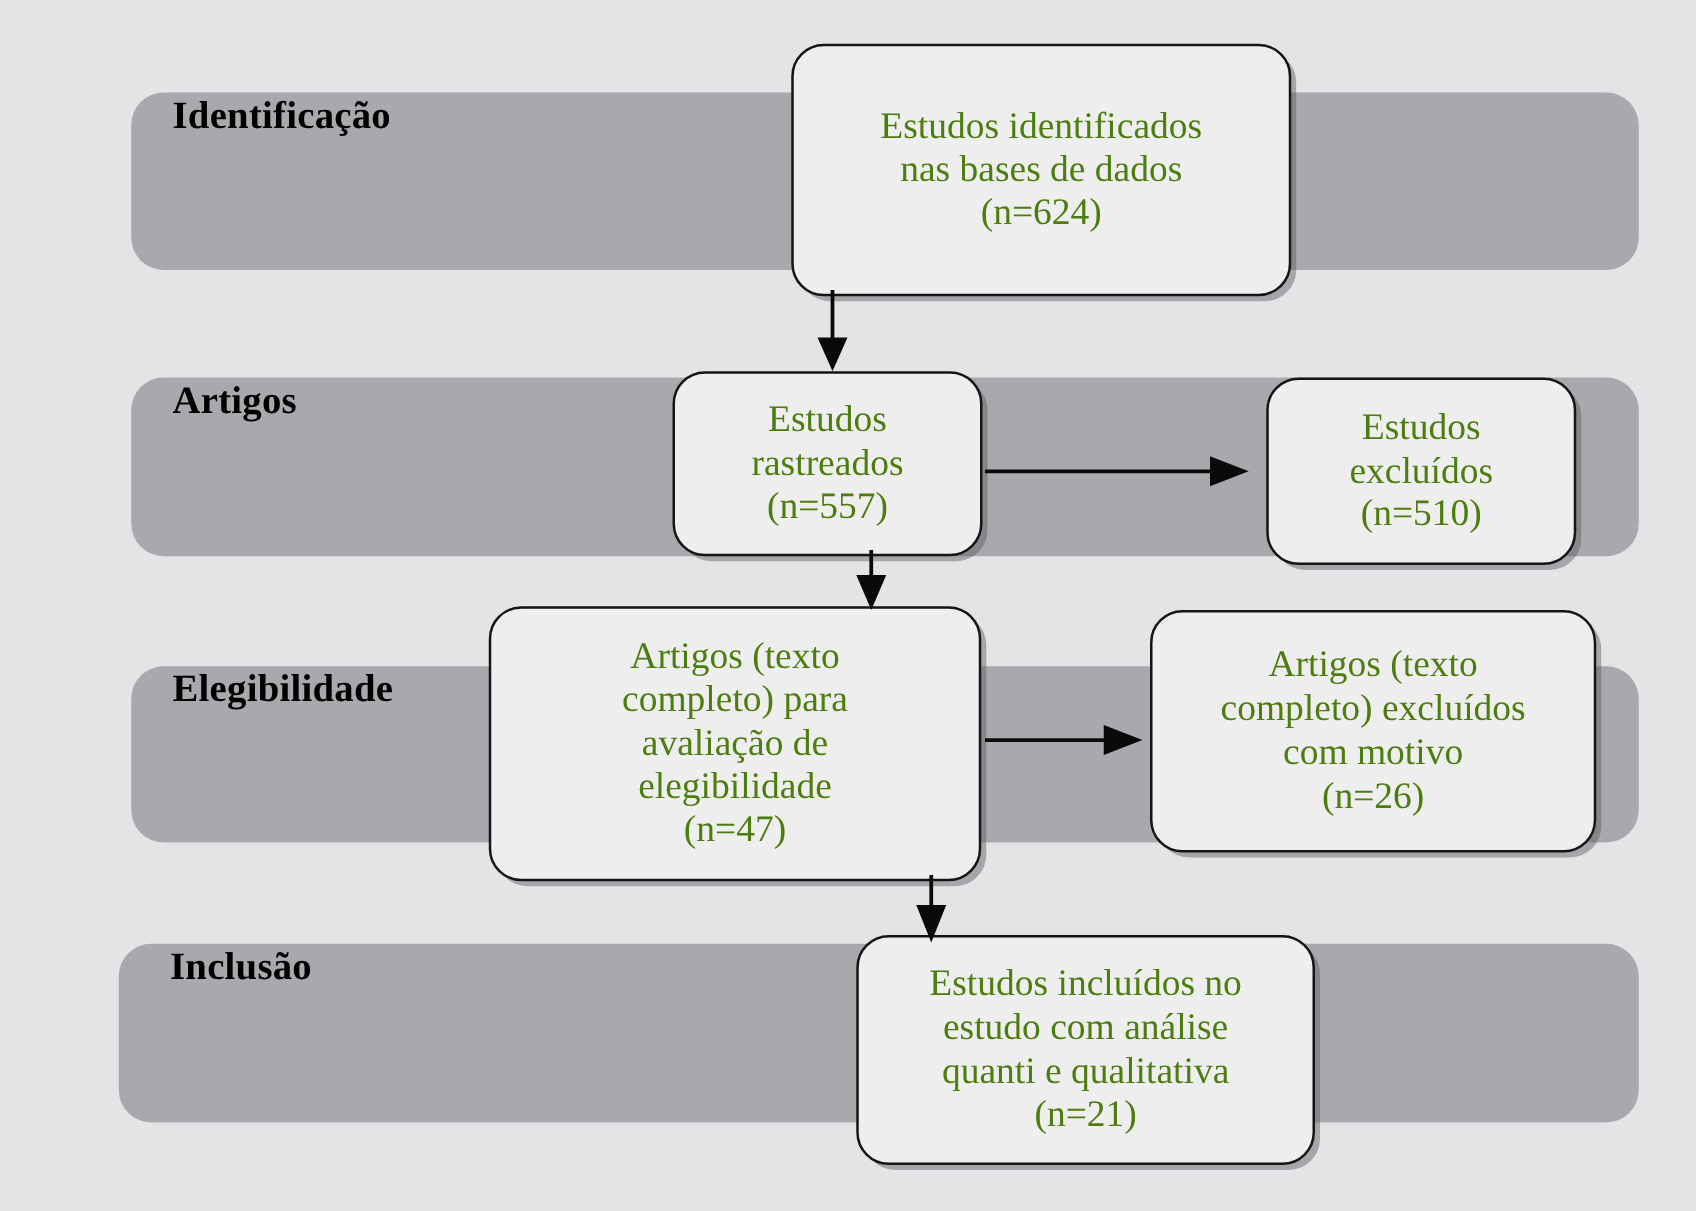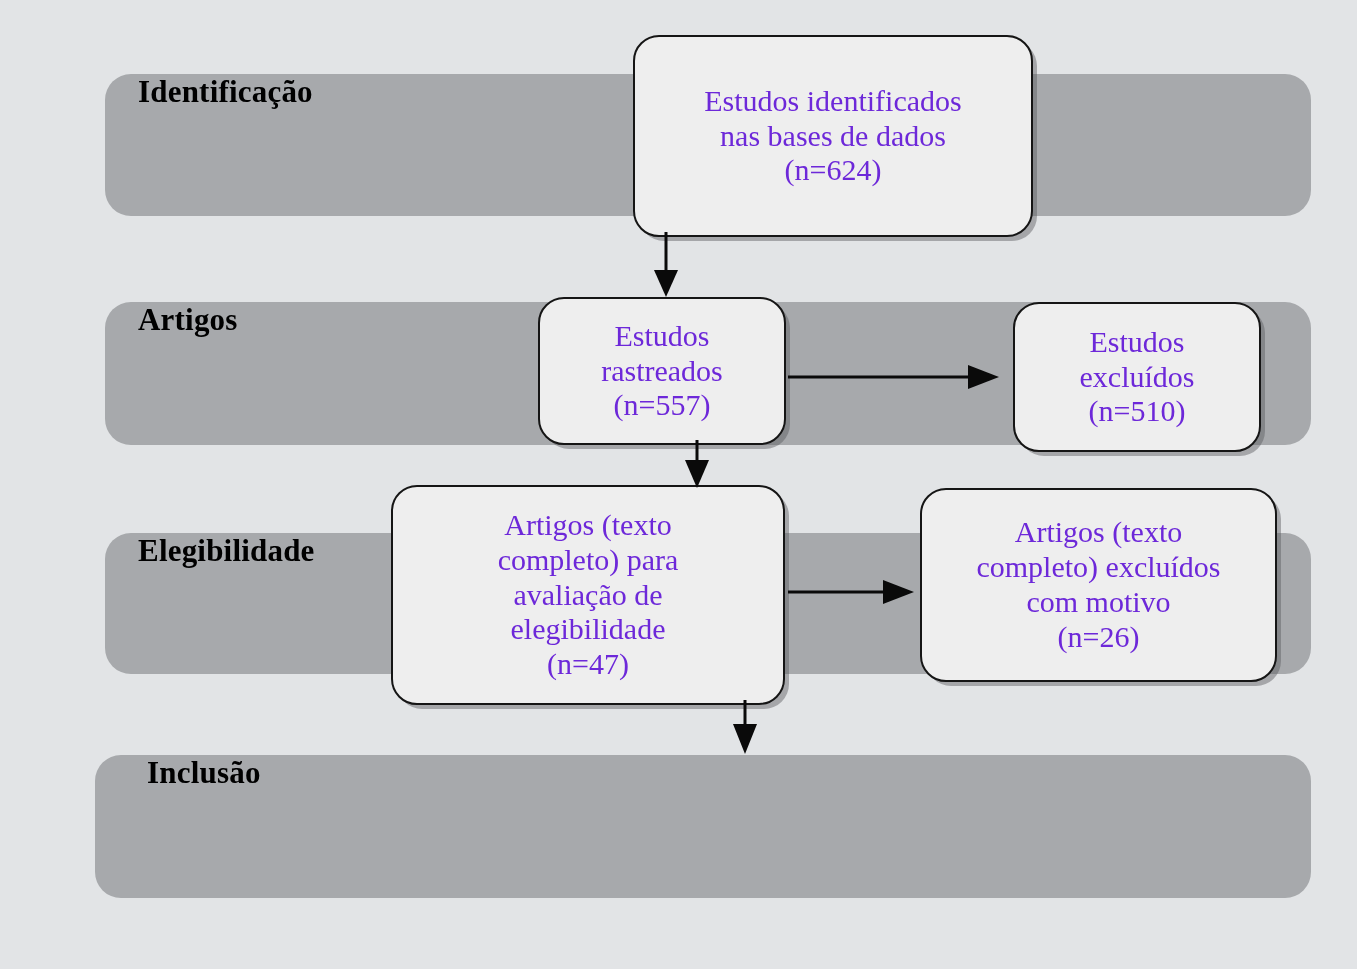--- a/index.html
+++ b/index.html
@@ -46,21 +46,21 @@
     align-items: center;
     justify-content: center;
     text-align: center;
     box-shadow: 5px 5px 0 -1px rgba(90,92,96,0.45);
     z-index: 5;
   }
   .box-text {
     font-family: "Liberation Serif", "DejaVu Serif", serif;
     font-size: 30px;
     line-height: 1.16;
-    color: #6d28d9;
+    color: #4d7c0f;
     padding: 0 10px;
     white-space: pre-line;
   }
 
   
   .conn {
     position: absolute;
     z-index: 6;
     overflow: visible;
   }
@@ -77,21 +77,21 @@
   </div>
 
   <div class="band" style="left:72px; top:302px; width:1206px; height:143px; padding-left:33px;">
     <span class="band-label">Artigos</span>
   </div>
 
   <div class="band" style="left:72px; top:533px; width:1206px; height:141px; padding-left:33px;">
     <span class="band-label">Elegibilidade</span>
   </div>
 
-  <div class="band" style="left:62px; top:755px; width:1216px; height:143px; padding-left:52px;">
+  <div class="band" style="left:62px; top:755px; width:1216px; height:143px; padding-left:41px;">
     <span class="band-label">Inclusão</span>
   </div>
 
   <svg class="conn" style="left:645px; top:232px; width:44px; height:72px;" viewBox="0 0 44 72">
     <line x1="21" y1="0" x2="21" y2="42"></line>
     <polygon points="9,38 33,38 21,65"></polygon>
   </svg>
 
   <svg class="conn" style="left:788px; top:355px; width:232px; height:44px;" viewBox="0 0 232 44">
     <line x1="0" y1="22" x2="185" y2="22"></line>
@@ -139,14 +139,20 @@
 (n=47)</span>
   </div>
 
   <div class="box" style="left:920px; top:488px; width:357px; height:194px;">
     <span class="box-text">Artigos (texto
 completo) excluídos
 com motivo
 (n=26)</span>
   </div>
 
+  <div class="box" style="left:685px; top:748px; width:367px; height:184px;">
+    <span class="box-text">Estudos incluídos no
+estudo com análise
+quanti e qualitativa
+(n=21)</span>
+  </div>
 
 </div>
 
 </body></html>

